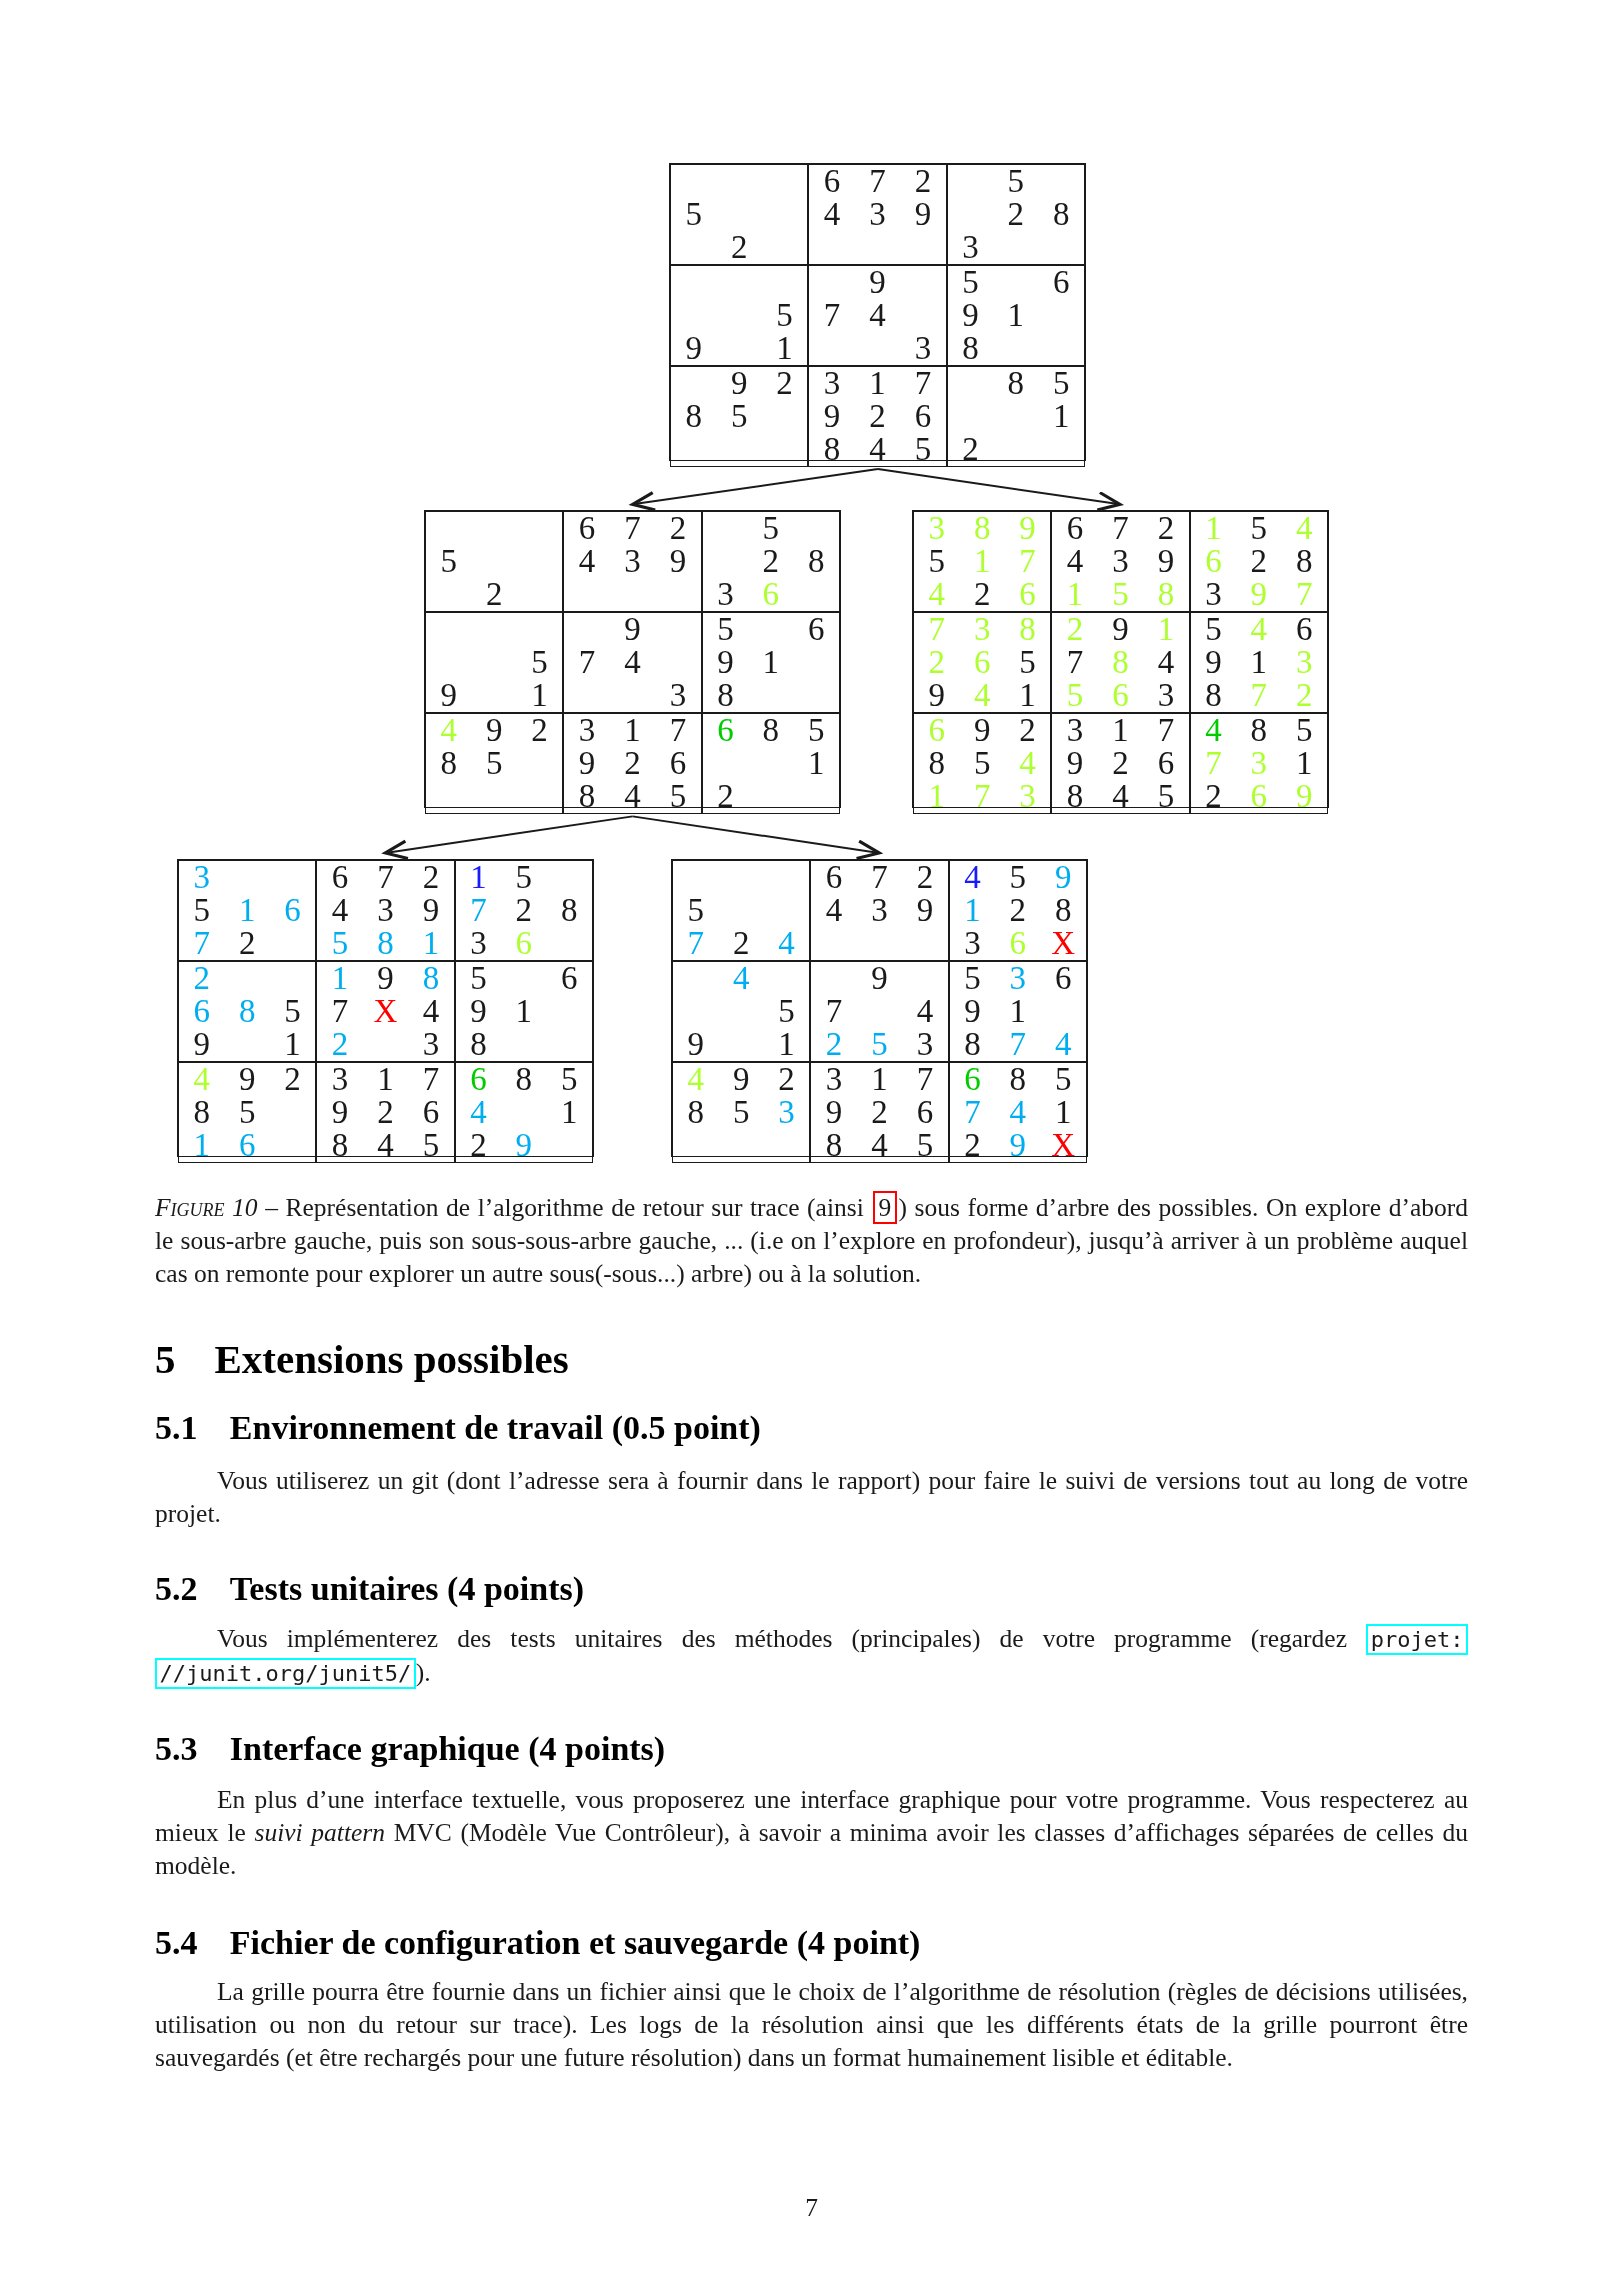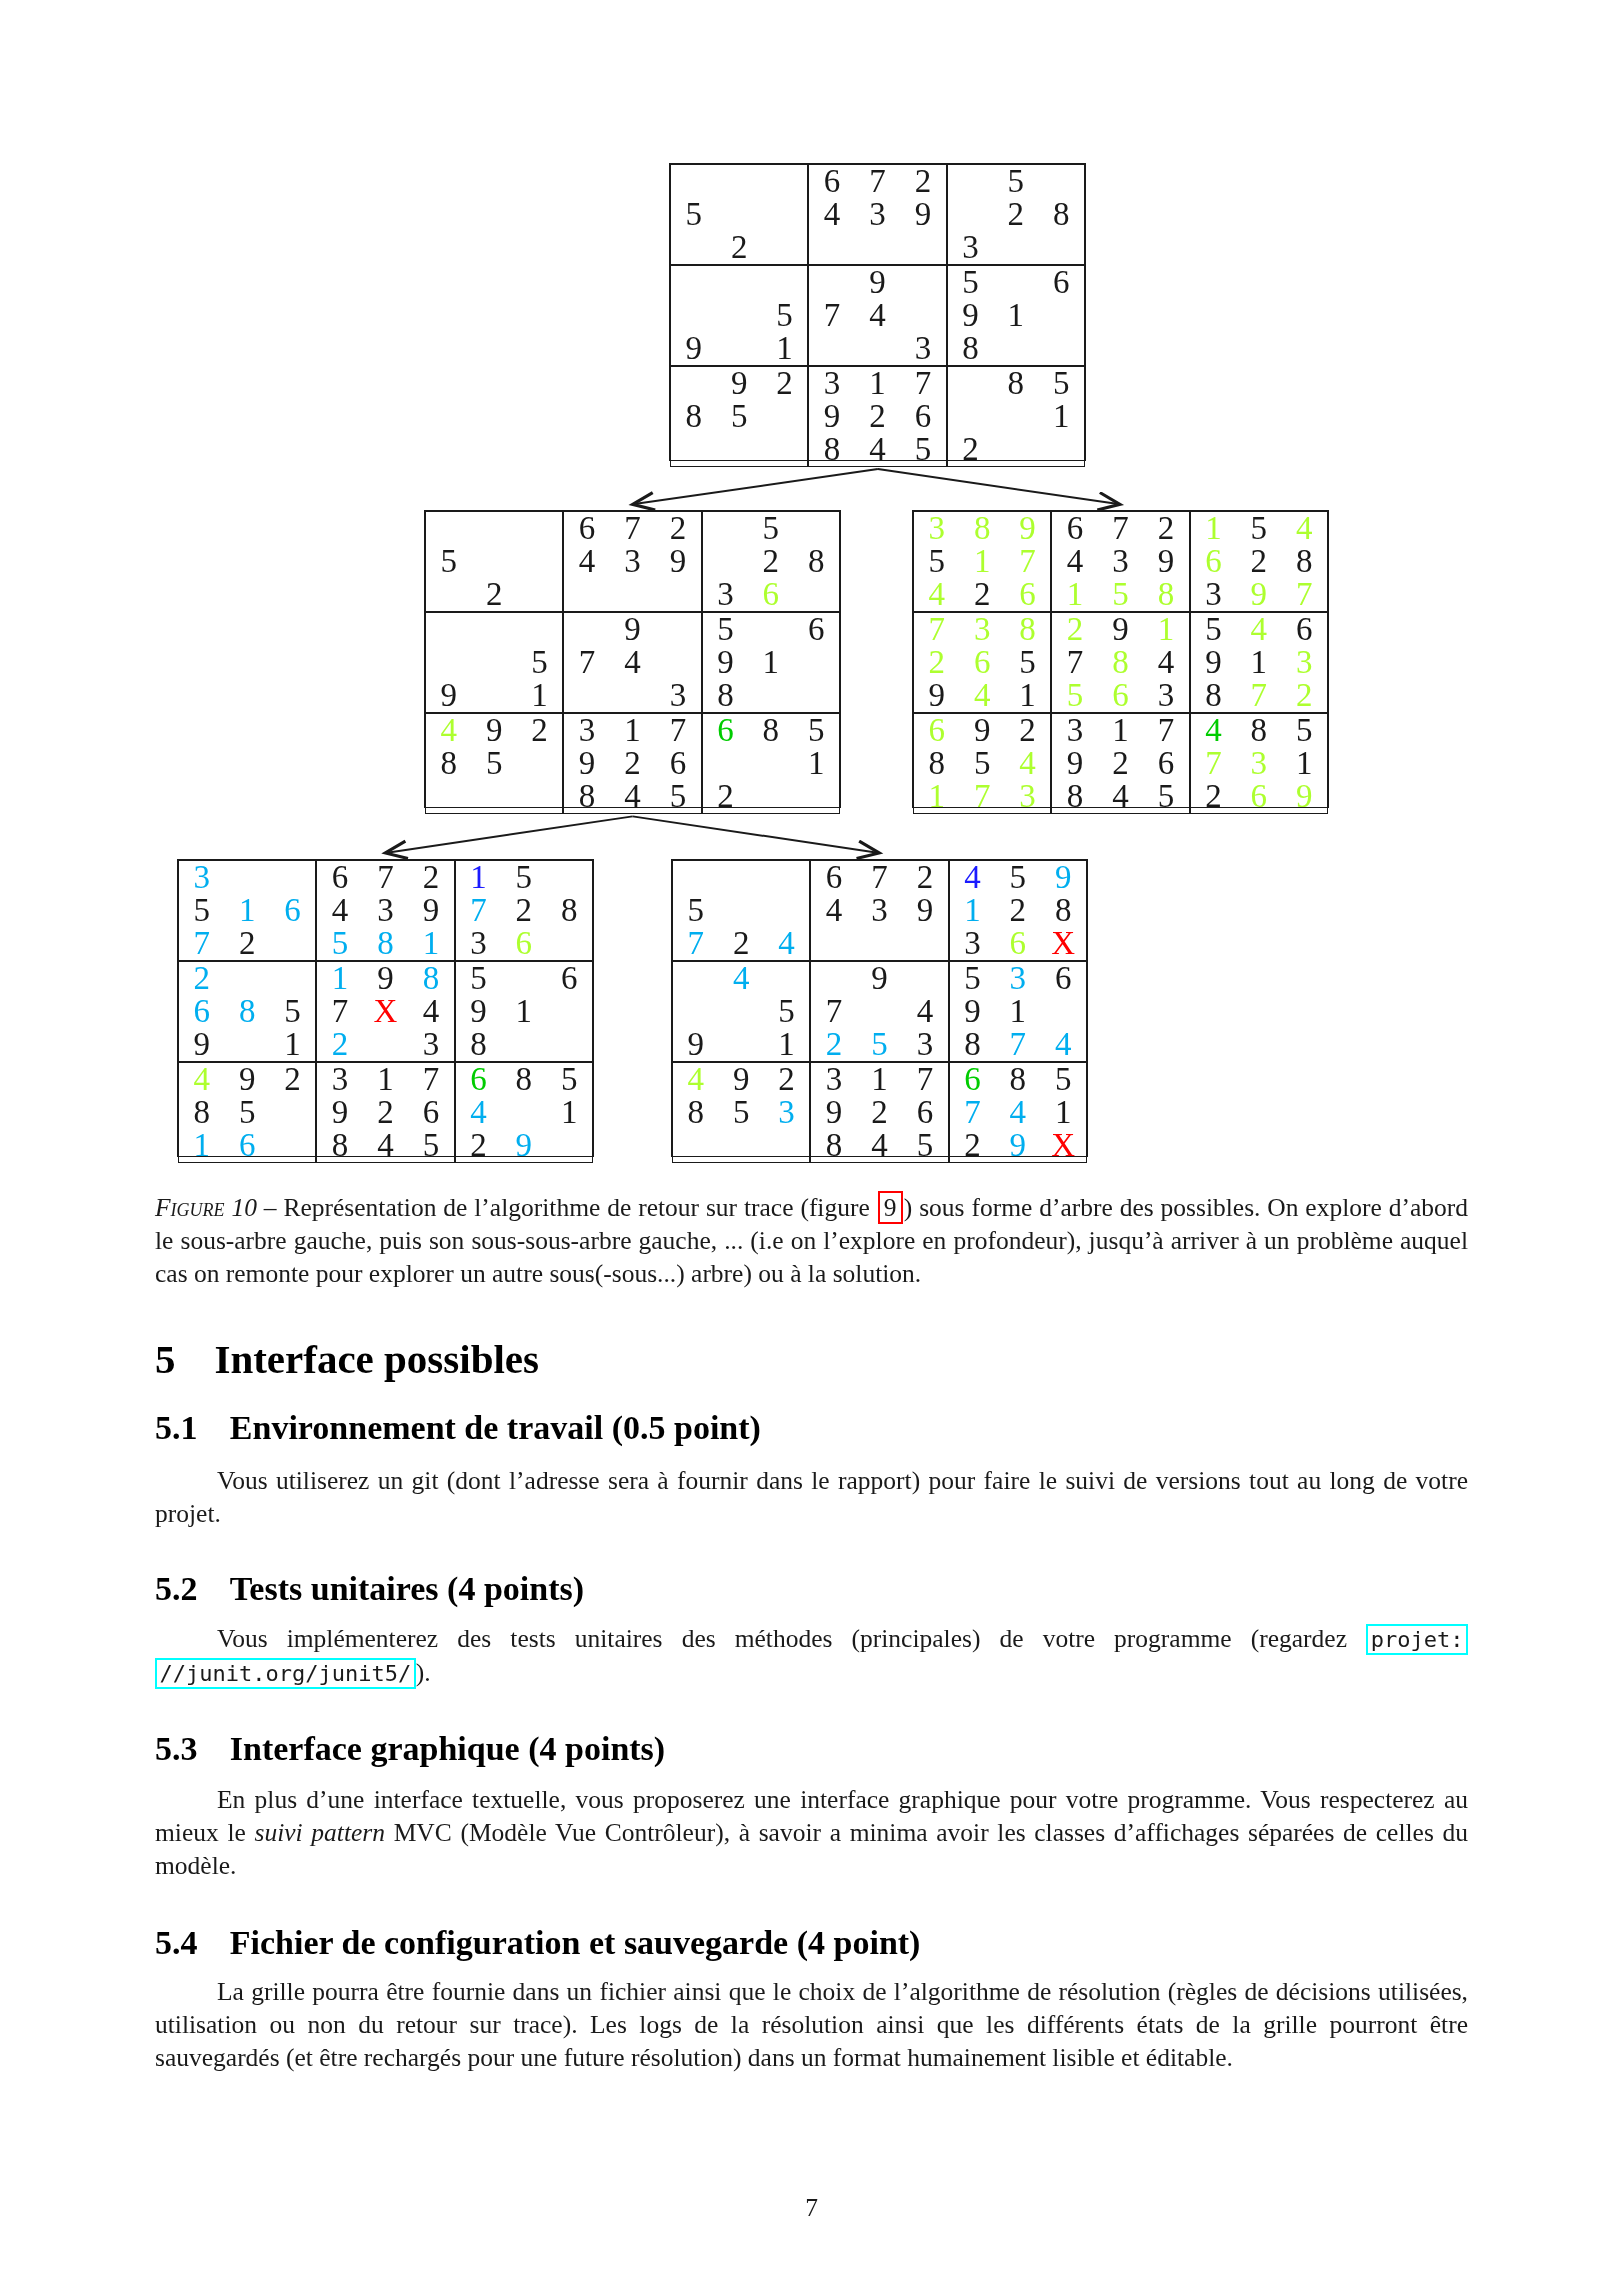--- a/index.html
+++ b/index.html
@@ -560,26 +560,26 @@
         <div class="cell">1</div>
         <div class="cell">2</div>
         <div class="cell" style="color: rgb(0, 174, 239);">9</div>
         <div class="cell" style="color: rgb(255, 0, 0);">X</div>
       </div>
     </div>
 
   <div class="textblock" style="top:1191px;">
     <span class="sc">Figure 10</span>
     <span>–</span>
-    <span>Représentation de l’algorithme de retour sur trace (figure</span>
+    <span>Représentation de l’algorithme de retour sur trace (ainsi</span>
     <span class="refbox">9</span><span>) sous forme d’arbre des possibles. On explore d’abord le sous-arbre gauche, puis son sous-sous-arbre gauche, ... (i.e on l’explore en profondeur), jusqu’à arriver à un problème auquel cas on remonte pour explorer un autre sous(-sous...) arbre) ou à la solution.</span>
   </div>
 
   <h1 class="sect" style="top:1336px;">
-    <span class="secnum">5</span><span>Interface possibles</span>
+    <span class="secnum">5</span><span>Extensions possibles</span>
   </h1>
 
   <h2 class="subsect" style="top:1408px;">
     <span class="secnum">5.1</span><span>Environnement de travail (0.5 point)</span>
   </h2>
   <div class="textblock indent" style="top:1464px;">Vous utiliserez un git (dont l’adresse sera à fournir dans le rapport) pour faire le suivi de versions tout au long de votre projet.</div>
 
   <h2 class="subsect" style="top:1569px;">
     <span class="secnum">5.2</span><span>Tests unitaires (4 points)</span>
   </h2>

